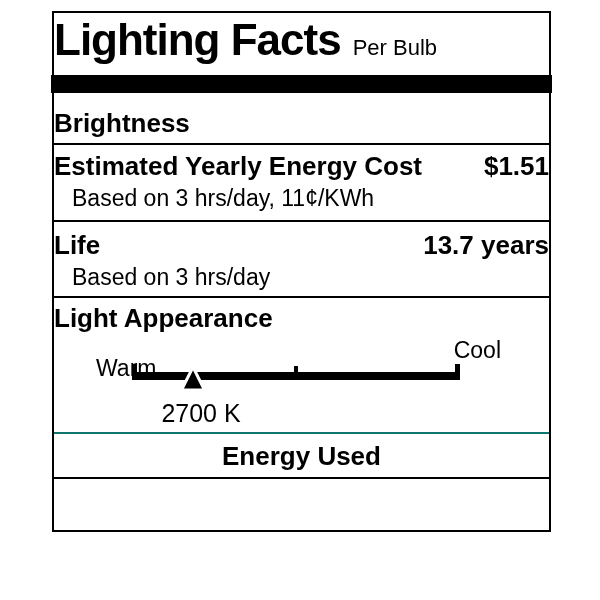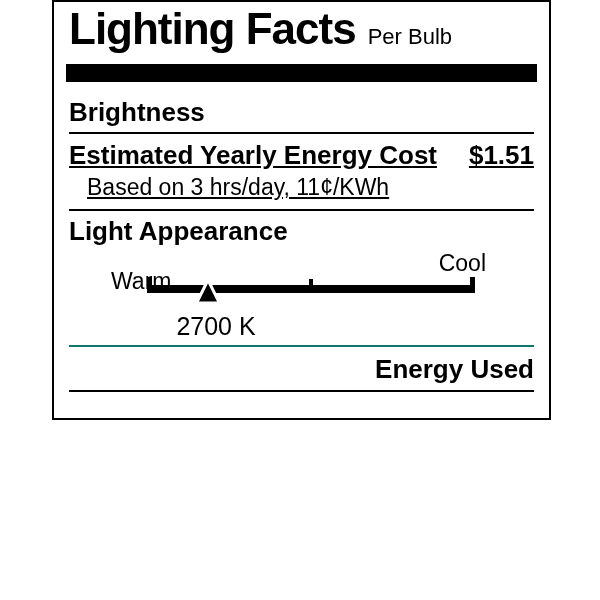--- a/index.html
+++ b/index.html
@@ -5,58 +5,57 @@
   html,body{margin:0;padding:0;}
   body{
     width:600px;height:600px;
     background:#ffffff;
     font-family:"Liberation Sans", sans-serif;
     color:#000;
     -webkit-font-smoothing:antialiased;
   }
   .stage{position:relative;width:600px;height:600px;background:#fff;overflow:hidden;}
   .facts-label{
-    position:absolute;left:52px;top:0;
+    position:absolute;left:52px;top:11px;
     box-sizing:border-box;
-    width:499px;height:420px;
+    width:499px;height:521px;
     border:2px solid #000;
-    padding:0 15px;
+    padding:0 0;
     background:#fff;
   }
   .header{
     display:flex;align-items:baseline;gap:12px;
     padding-top:2px;
     white-space:nowrap;
   }
   .title{
     font-size:44px;font-weight:bold;line-height:50px;
     letter-spacing:-1px;
   }
   .subtitle{
     font-size:22px;font-weight:normal;line-height:26px;
   }
   .black-bar{
     height:18px;background:#000;
     margin:10px -3px 0 -3px;
   }
   .row{
-    display:flex;justify-content:space-between;align-items:flex-end;
+    display:flex;justify-content:space-between;align-items:center;
     font-size:26px;font-weight:bold;line-height:34px;
     white-space:nowrap;
   }
   .row .val{text-align:right;}
   .brightness-row{
     margin-top:12px;line-height:36px;
     padding-bottom:2px;
     border-bottom:2px solid #000;
   }
   .section-cost{
     padding:4px 0 6px 0;
     border-bottom:2px solid #000;
-    text-decoration:underline;
   }
   .note{
     font-size:23px;font-weight:normal;line-height:31px;
     padding-left:18px;
     white-space:nowrap;
   }
   .section-life{
     padding:6px 0 4px 0;
     border-bottom:2px solid #000;
   }
@@ -120,20 +119,27 @@
     </div>
 
     <div class="section-cost">
       <div class="row">
         <span>Estimated Yearly Energy Cost</span>
         <span class="val">$1.51</span>
       </div>
       <div class="note">Based on 3 hrs/day, 11¢/KWh</div>
     </div>
 
+    <div class="section-life">
+      <div class="row">
+        <span>Life</span>
+        <span class="val">13.7 years</span>
+      </div>
+      <div class="note">Based on 3 hrs/day</div>
+    </div>
 
     <div class="section-appearance">
       <div class="appearance-heading">Light Appearance</div>
       <div class="scale-wrap">
         <span class="scale-endpoint scale-warm">Warm</span>
         <span class="scale-endpoint scale-cool">Cool</span>
         <div class="scale-bar"></div>
         <div class="tick tick-left"></div>
         <div class="tick tick-mid"></div>
         <div class="tick tick-right"></div>

